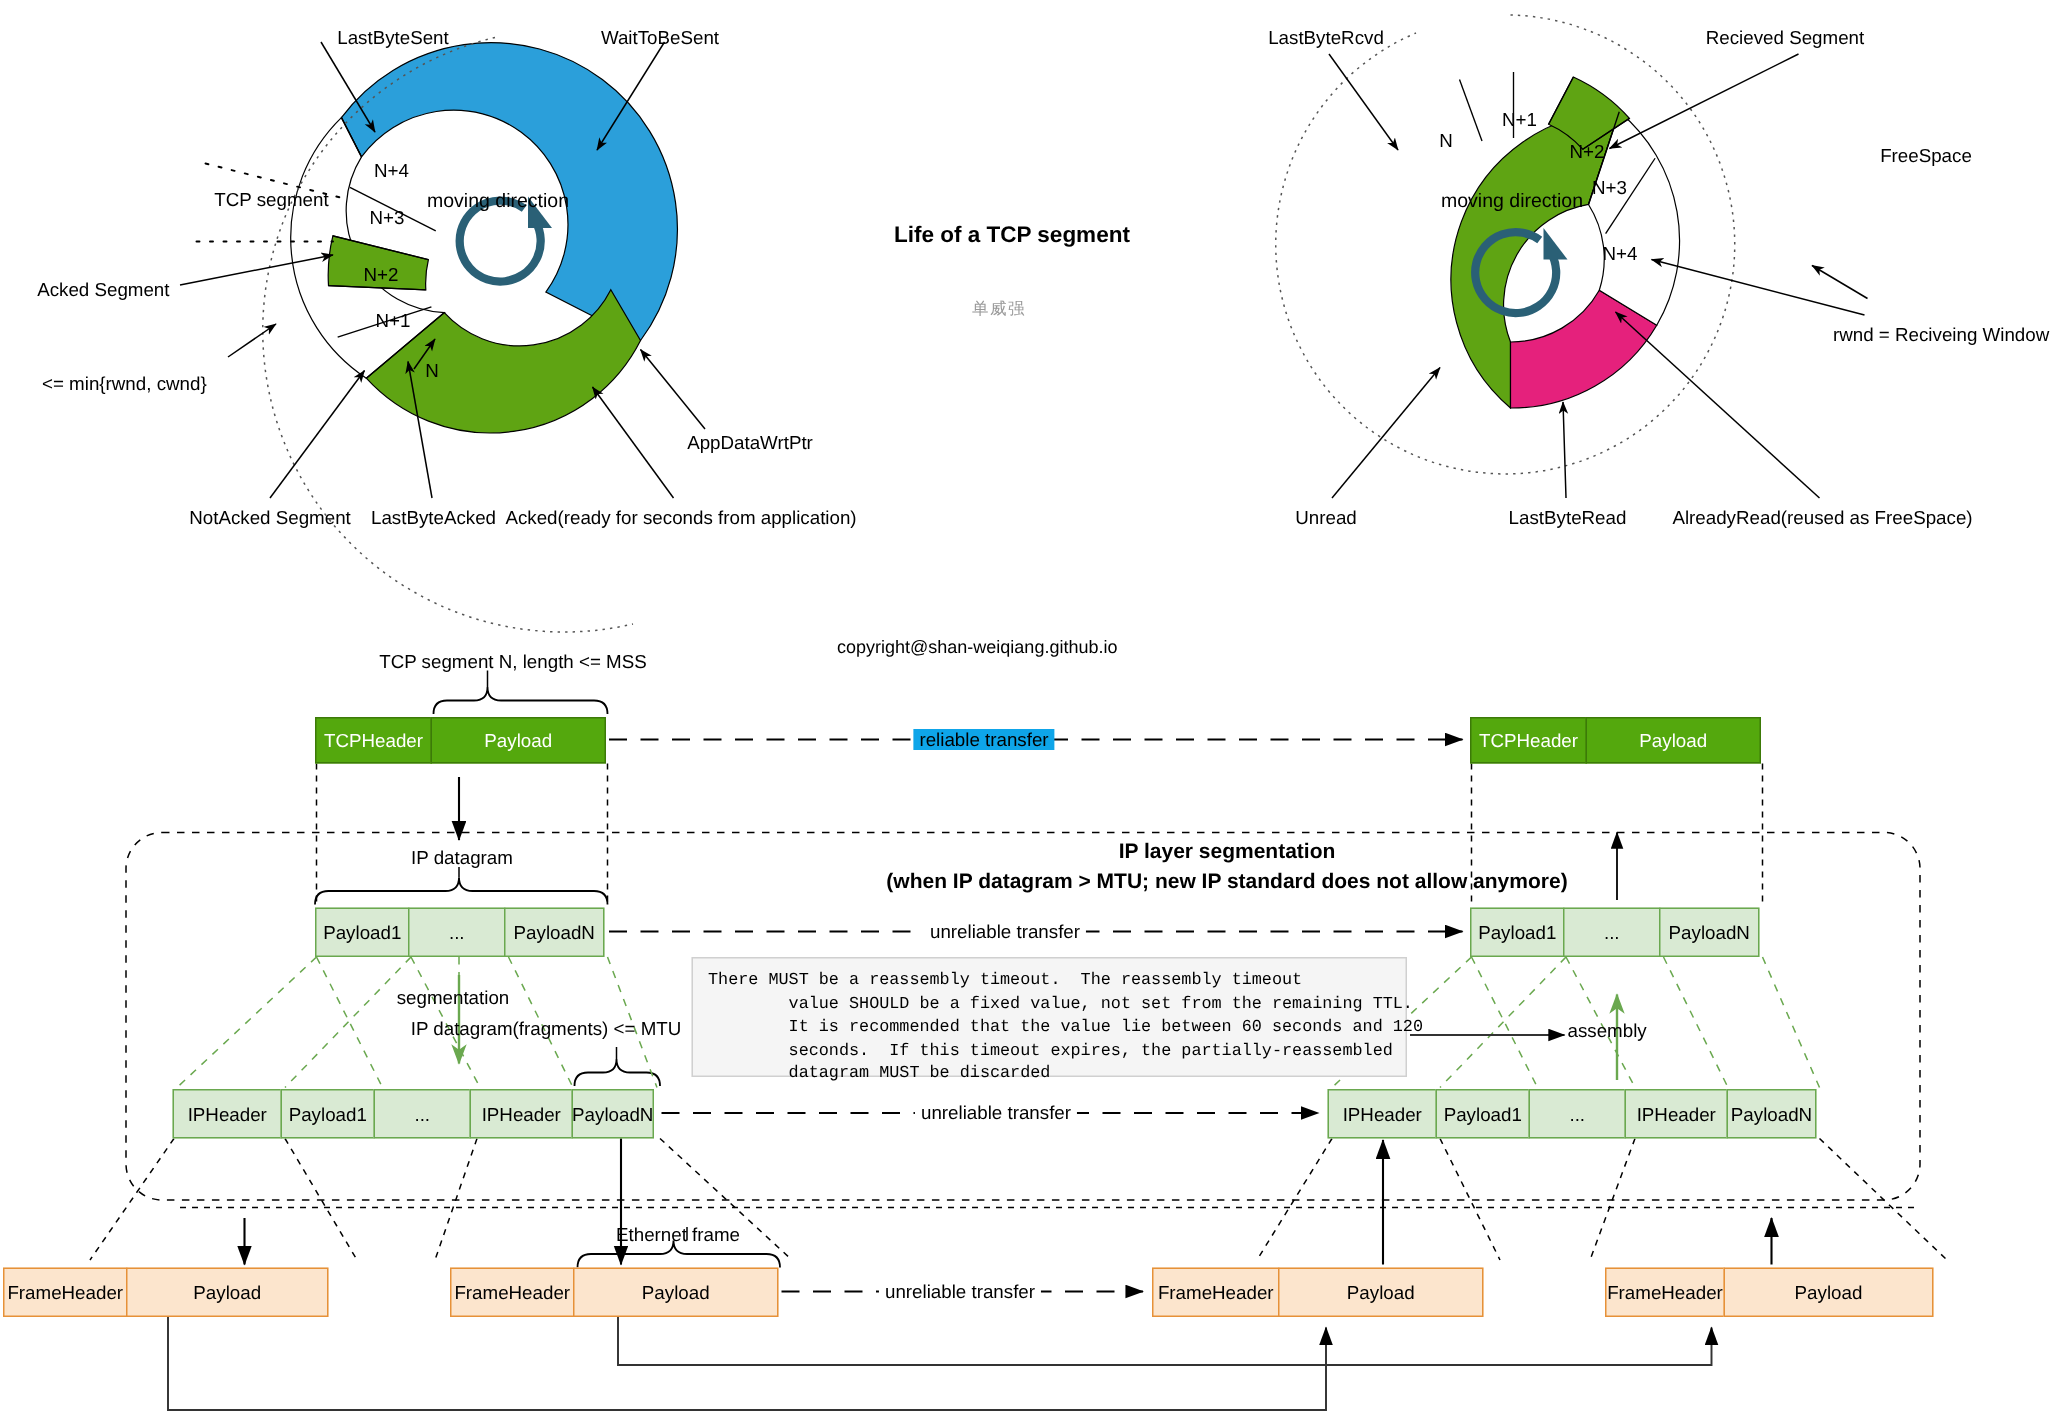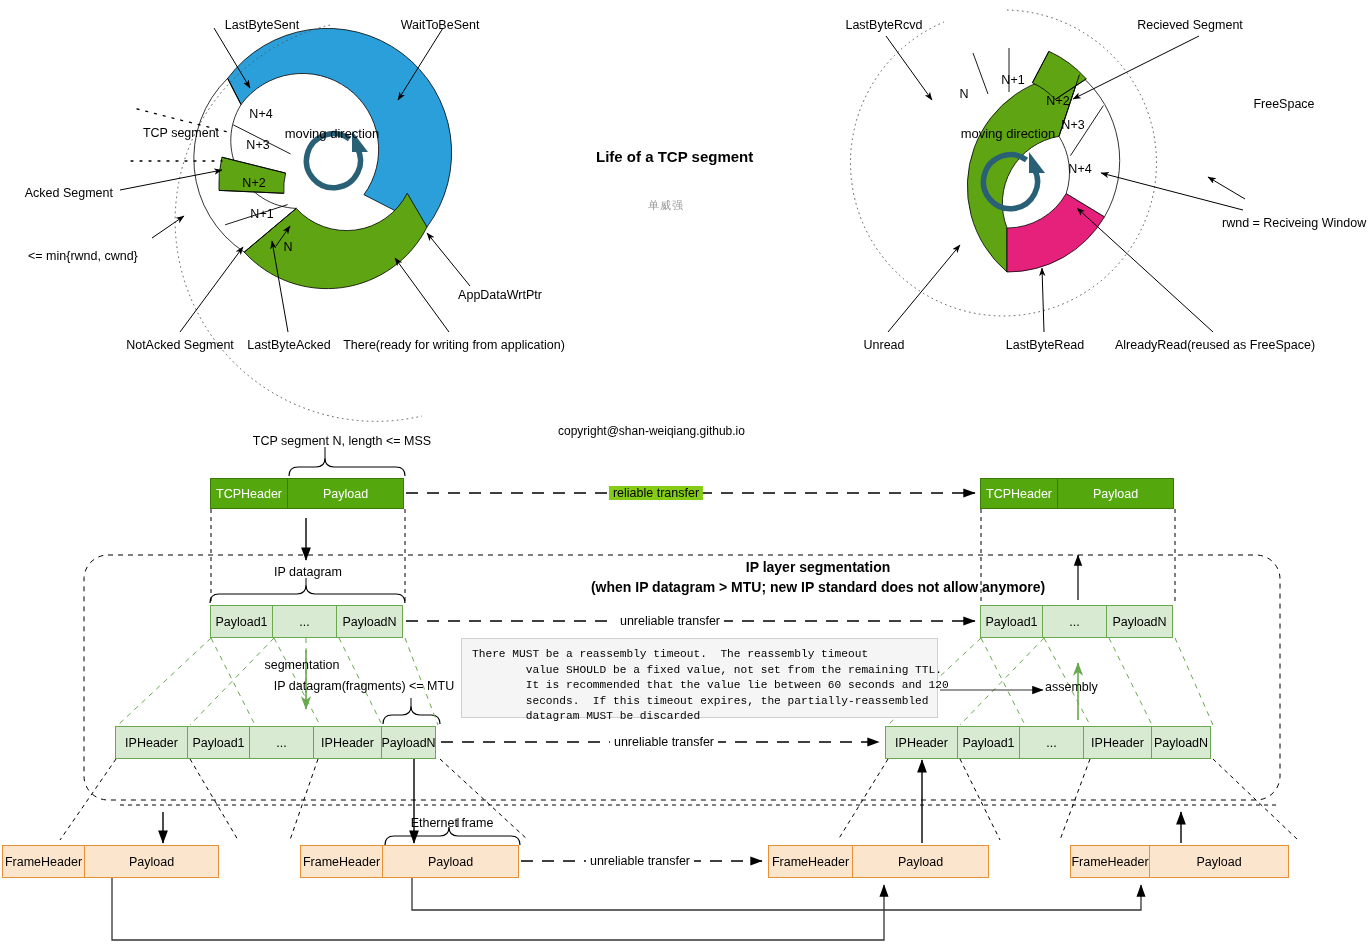--- a/index.html
+++ b/index.html
@@ -228,21 +228,21 @@
 <div class="segnum" style="left:258px;top:145px;">N+3</div>
 <div class="segnum" style="left:261px;top:114px;">N+4</div>
 
 <div class="lbl c" style="left:214px;top:18px;margin-left:48px;">LastByteSent</div>
 <div class="lbl c" style="left:440px;top:18px;">WaitToBeSent</div>
 <div class="lbl c" style="left:181px;top:126px;">TCP segment</div>
 <div class="lbl r" style="left:113px;top:186px;">Acked Segment</div>
 <div class="lbl" style="left:28px;top:249px;">&lt;= min{rwnd, cwnd}</div>
 <div class="lbl c" style="left:180px;top:338px;">NotAcked Segment</div>
 <div class="lbl c" style="left:289px;top:338px;">LastByteAcked</div>
-<div class="lbl c" style="left:454px;top:338px;">There(ready for writing from application)</div>
+<div class="lbl c" style="left:454px;top:338px;">Acked(ready for seconds from application)</div>
 <div class="lbl c" style="left:500px;top:288px;">AppDataWrtPtr</div>
 
 <div class="center-cap" style="left:1008px;top:126px;">moving direction</div>
 
 <div class="segnum" style="left:964px;top:94px;">N</div>
 <div class="segnum" style="left:1013px;top:80px;">N+1</div>
 <div class="segnum" style="left:1058px;top:101px;">N+2</div>
 <div class="segnum" style="left:1073px;top:125px;">N+3</div>
 <div class="segnum" style="left:1080px;top:169px;">N+4</div>
 
@@ -259,21 +259,21 @@
 <div class="lbl c" style="left:302px;top:658px;">segmentation</div>
 <div class="lbl c" style="left:364px;top:679px;">IP datagram(fragments) &lt;= MTU</div>
 <div class="lbl c" style="left:452px;top:816px;">Ethernet frame</div>
 <div class="lbl" style="left:1045px;top:680px;">assembly</div>
 
 <div class="bold-note" style="left:818px;top:557px;">
   <div>IP layer segmentation</div>
   <div>(when IP datagram &gt; MTU; new IP standard does not allow anymore)</div>
 </div>
 
-<div class="lbl c" style="left:656px;top:486px;background:#84cc16;padding:0 4px;">reliable transfer</div>
+<div class="lbl c" style="left:656px;top:486px;background:#0ea5e9;padding:0 4px;">reliable transfer</div>
 <div class="lbl c" style="left:670px;top:614px;background:#fff;padding:0 4px;">unreliable transfer</div>
 <div class="lbl c" style="left:664px;top:735px;background:#fff;padding:0 4px;">unreliable transfer</div>
 <div class="lbl c" style="left:640px;top:854px;background:#fff;padding:0 4px;">unreliable transfer</div>
 
 <div class="rfc" style="left:461px;top:638px;width:477px;height:80px;">There MUST be a reassembly timeout.  The reassembly timeout
         value SHOULD be a fixed value, not set from the remaining TTL.
         It is recommended that the value lie between 60 seconds and 120
         seconds.  If this timeout expires, the partially-reassembled
         datagram MUST be discarded</div>
 

